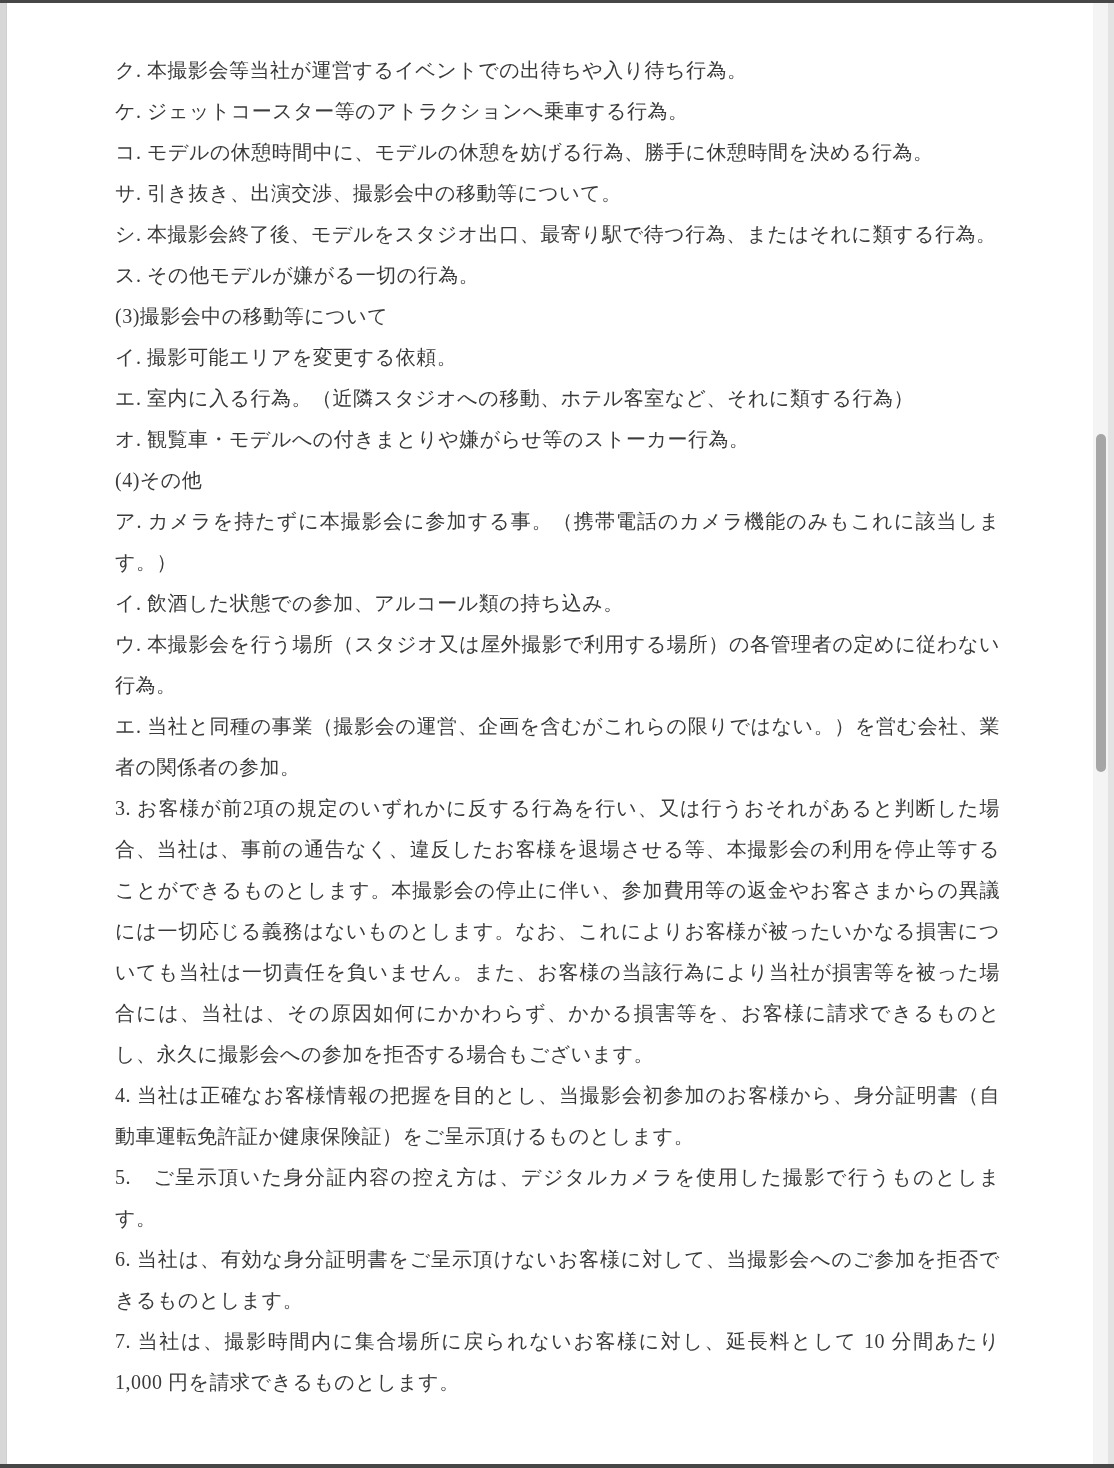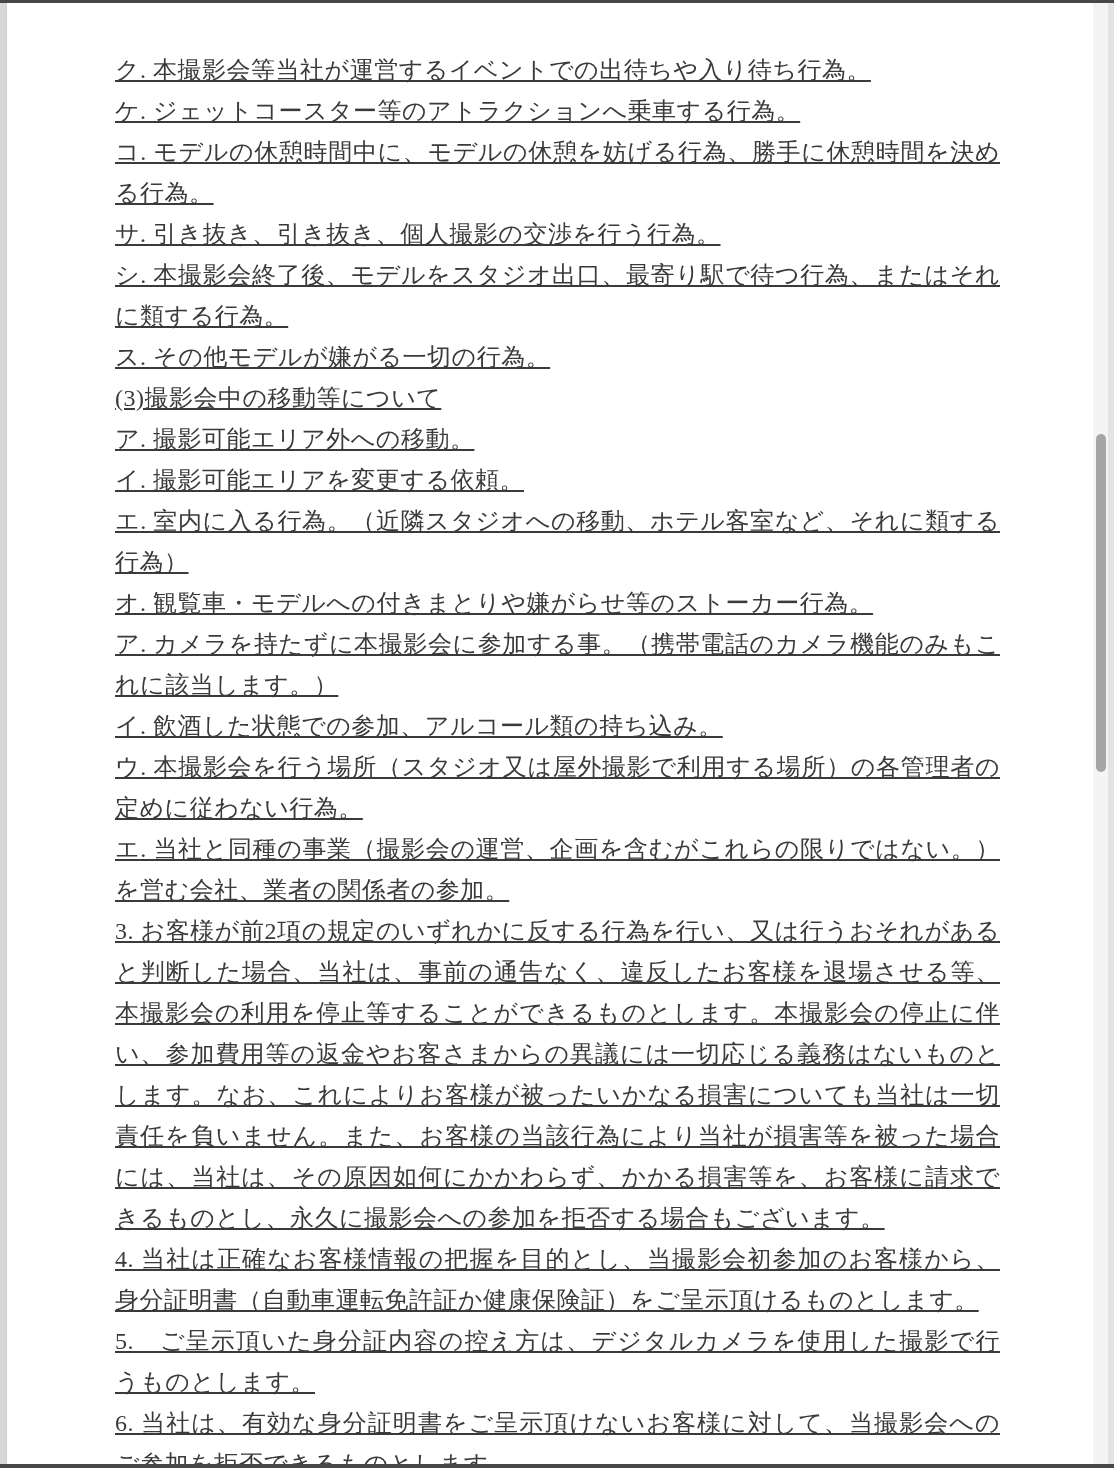--- a/index.html
+++ b/index.html
@@ -46,48 +46,47 @@
     background:var(--scrollbar-thumb);
     border-radius:5px;
   }
   .doc-body{
     position:absolute;
     top:50px;
     left:115px;
     width:885px;
   }
   .para{
-    font-size:24px;
+    font-size:20px;
     line-height:41px;
     text-align:justify;
     letter-spacing:0.5px;
     word-break:normal;
-    text-decoration:underline;
   }
 </style>
 </head>
 <body>
 
 <div class="top-border"></div>
 <div class="page-left-edge"></div>
 <div class="page-right-edge"></div>
 
 <div class="doc-body">
   <div>
       <p class="para">ク. 本撮影会等当社が運営するイベントでの出待ちや入り待ち行為。</p>
       <p class="para">ケ. ジェットコースター等のアトラクションへ乗車する行為。</p>
       <p class="para">コ. モデルの休憩時間中に、モデルの休憩を妨げる行為、勝手に休憩時間を決める行為。</p>
-      <p class="para">サ. 引き抜き、引き抜き、個人撮影の交渉を行う行為。</p>
+      <p class="para">サ. 引き抜き、出演交渉、撮影会中の移動等について。</p>
       <p class="para">シ. 本撮影会終了後、モデルをスタジオ出口、最寄り駅で待つ行為、またはそれに類する行為。</p>
       <p class="para">ス. その他モデルが嫌がる一切の行為。</p>
       <p class="para">(3)撮影会中の移動等について</p>
-      <p class="para">ア. 撮影可能エリア外への移動。</p>
       <p class="para">イ. 撮影可能エリアを変更する依頼。</p>
       <p class="para">エ. 室内に入る行為。（近隣スタジオへの移動、ホテル客室など、それに類する行為）</p>
       <p class="para">オ. 観覧車・モデルへの付きまとりや嫌がらせ等のストーカー行為。</p>
+      <p class="para">(4)その他</p>
       <p class="para">ア. カメラを持たずに本撮影会に参加する事。（携帯電話のカメラ機能のみもこれに該当します。）</p>
       <p class="para">イ. 飲酒した状態での参加、アルコール類の持ち込み。</p>
       <p class="para">ウ. 本撮影会を行う場所（スタジオ又は屋外撮影で利用する場所）の各管理者の定めに従わない行為。</p>
       <p class="para">エ. 当社と同種の事業（撮影会の運営、企画を含むがこれらの限りではない。）を営む会社、業者の関係者の参加。</p>
       <p class="para">3. お客様が前2項の規定のいずれかに反する行為を行い、又は行うおそれがあると判断した場合、当社は、事前の通告なく、違反したお客様を退場させる等、本撮影会の利用を停止等することができるものとします。本撮影会の停止に伴い、参加費用等の返金やお客さまからの異議には一切応じる義務はないものとします。なお、これによりお客様が被ったいかなる損害についても当社は一切責任を負いません。また、お客様の当該行為により当社が損害等を被った場合には、当社は、その原因如何にかかわらず、かかる損害等を、お客様に請求できるものとし、永久に撮影会への参加を拒否する場合もございます。</p>
       <p class="para">4. 当社は正確なお客様情報の把握を目的とし、当撮影会初参加のお客様から、身分証明書（自動車運転免許証か健康保険証）をご呈示頂けるものとします。</p>
       <p class="para">5.　ご呈示頂いた身分証内容の控え方は、デジタルカメラを使用した撮影で行うものとします。</p>
       <p class="para">6. 当社は、有効な身分証明書をご呈示頂けないお客様に対して、当撮影会へのご参加を拒否できるものとします。</p>
       <p class="para">7. 当社は、撮影時間内に集合場所に戻られないお客様に対し、延長料として 10 分間あたり 1,000 円を請求できるものとします。</p>
     </div>

